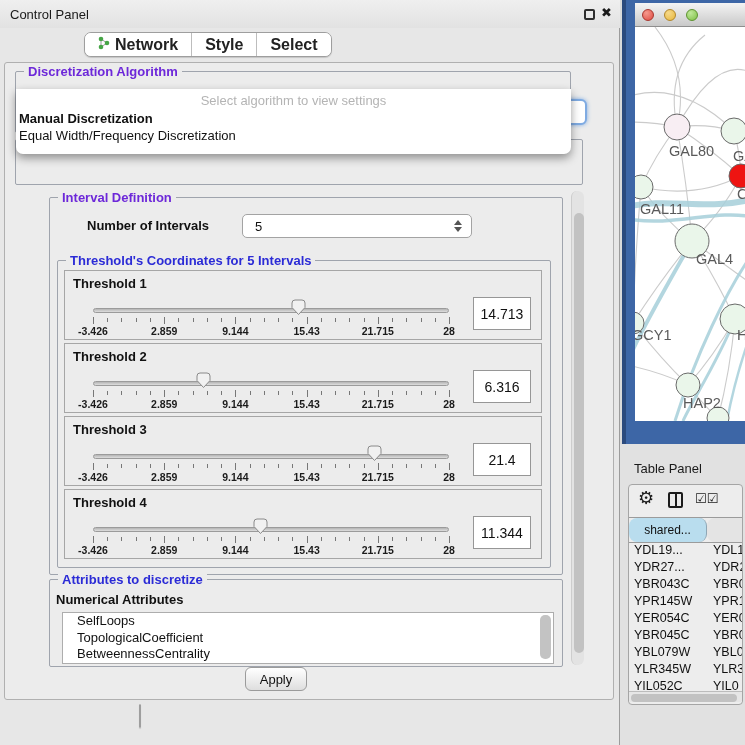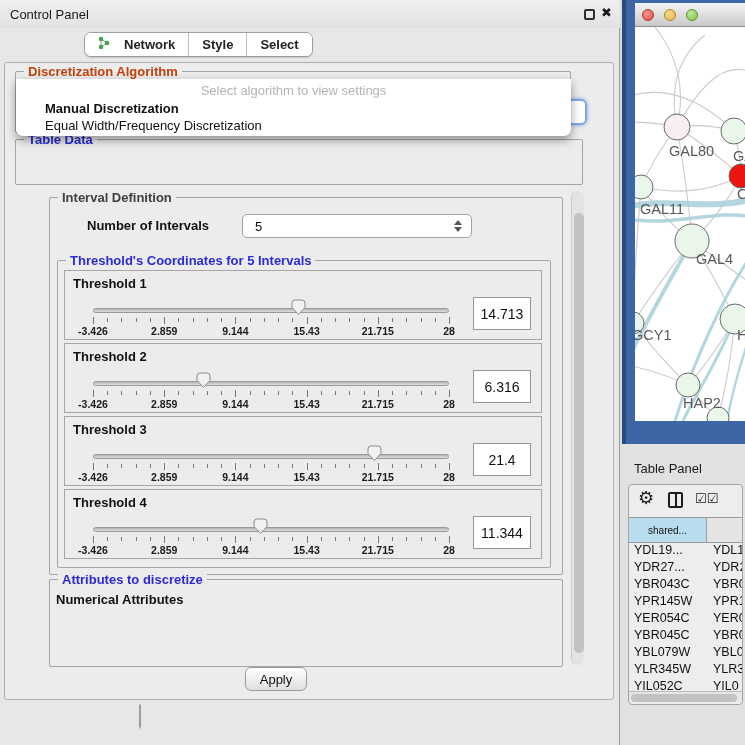--- a/index.html
+++ b/index.html
@@ -7,47 +7,47 @@
   #stage { position:relative; width:745px; height:745px; }
 
   
   #left-panel { position:absolute; left:0; top:0; width:620px; height:745px; background:#e7e7e7; border-right:1px solid #9c9c9c; }
   #cp-titlebar { position:absolute; left:0; top:0; width:620px; height:28px; background:linear-gradient(#efefef,#e2e2e2); }
   #cp-title { position:absolute; left:10px; top:7px; font-size:13px; color:#1a1a1a; }
   #float-btn { position:absolute; left:584px; top:9px; width:11px; height:11px; border:2px solid #2e2e2e; border-radius:2px; }
   #close-btn { position:absolute; left:601px; top:5px; font-size:13px; font-weight:bold; color:#1a1a1a; }
 
   .seg-bar { position:absolute; display:flex; background:#fff; border:1px solid #9e9e9e; border-radius:7px; overflow:hidden; height:25px; box-shadow:0 1px 1px rgba(0,0,0,.15); }
-  .seg { display:flex; align-items:center; gap:14px; padding:0 13px; font-size:13px; font-weight:600; color:#222; border-right:1px solid #bdbdbd; white-space:nowrap; background:#fff; }
+  .seg { display:flex; align-items:center; gap:5px; padding:0 13px; font-size:16px; font-weight:600; color:#222; border-right:1px solid #bdbdbd; white-space:nowrap; background:#fff; }
   .seg:last-child { border-right:none; }
   .seg.sel { background:#7d7d7d; color:#e9e9e9; }
   #top-tabs { top:32px; left:84px; }
   #bottom-tabs { top:704px; left:139px; height:24px; }
 
   #content { position:absolute; left:4px; top:62px; width:610px; height:638px; background:#ececec; border:1px solid #b0b0b0; border-radius:3px; }
 
   .group { position:absolute; border:1px solid #9fa4ad; border-radius:2px; }
   .group-title { position:absolute; top:-8px; left:8px; background:#ececec; padding:0 4px; font-size:13px; font-weight:600; white-space:nowrap; }
   .t-blue { color:#2b2bd6; }
-  .t-green { color:#404040; }
-  .t-dim { color:#c2410c; }
+  .t-green { color:#6d28d9; }
+  .t-dim { color:#6d28d9; }
 
   
   .combo { position:absolute; background:#fff; border:1px solid #a3a3a3; border-radius:5px; font-size:13px; color:#111; display:flex; align-items:center; padding-left:12px; }
   .updn { position:absolute; right:9px; top:50%; transform:translateY(-50%); display:flex; flex-direction:column; gap:2px; }
   .updn .u { width:0; height:0; border-left:4px solid transparent; border-right:4px solid transparent; border-bottom:5px solid #555; }
   .updn .d { width:0; height:0; border-left:4px solid transparent; border-right:4px solid transparent; border-top:5px solid #555; }
 
   
   #focus-combo { position:absolute; left:520px; top:36px; width:62px; height:26px; background:#fff; border:2px solid #7fabe2; border-radius:6px; box-shadow:0 0 4px #7fabe2; z-index:5; }
 
   
-  #algo-popup { position:absolute; left:11px; top:16px; width:555px; height:57px; background:#fff; border-radius:0 0 7px 7px; box-shadow:0 4px 10px rgba(0,0,0,.4); z-index:10; }
+  #algo-popup { position:absolute; left:11px; top:26px; width:555px; height:65px; background:#fff; border-radius:0 0 7px 7px; box-shadow:0 4px 10px rgba(0,0,0,.4); z-index:10; }
   #algo-hint { position:absolute; top:4px; left:0; width:100%; text-align:center; font-size:13px; color:#b4b4b4; }
-  #algo-options { position:absolute; top:21px; left:3px; right:3px;margin-left:26px; }
+  #algo-options { position:absolute; top:21px; left:3px; right:3px; }
   .algo-opt { font-size:13px; color:#111; line-height:17px; }
   .algo-opt.sel { font-weight:bold; }
 
   
   .vtrack { position:absolute; background:#e3e3e3; border-left:1px solid #cdcdcd; border-radius:6px; }
   .vthumb { position:absolute; background:#c2c2c2; border-radius:5px; }
 
   
   .tbox { position:absolute; left:6px; width:478px; height:70px; border:1px solid #a6a6a6; background:#ececec; }
   .tbox .tlabel { position:absolute; left:8px; top:5px; font-size:13px; font-weight:bold; color:#111; }
@@ -76,21 +76,21 @@
   #net-canvas { position:absolute; left:9px; top:27px; width:110px; height:394px; background:#fff; overflow:hidden; }
 
   #tp-title { position:absolute; left:634px; top:461px; font-size:13px; color:#1a1a1a; }
   #table-box { position:absolute; left:628px; top:484px; width:115px; height:221px; background:#ededed; border:1px solid #a5a5a5; border-radius:4px; overflow:hidden; }
   #tp-toolbar { position:absolute; left:0; top:0; width:100%; height:30px; }
   #gear { position:absolute; left:9px; top:2px; font-size:18px; color:#1c1c1c; }
   #split-icon { position:absolute; left:39px; top:7px; width:15px; height:16px; border:2px solid #1c1c1c; border-radius:2px; }
   #split-icon::after { content:""; position:absolute; left:4.5px; top:0; width:2px; height:12px; background:#1c1c1c; }
   #checks { position:absolute; left:66px; top:6px; font-size:13px; color:#1c1c1c; letter-spacing:0; }
   #tp-header { position:absolute; left:0; top:32px; width:160px; height:26px; display:flex; border-top:1px solid #9b9b9b; border-bottom:1px solid #9b9b9b; }
-  .hcell { height:100%; display:flex; align-items:center; justify-content:center; font-size:10px; color:#111; }
+  .hcell { height:100%; display:flex; align-items:center; justify-content:center; font-size:12px; color:#111;border-radius:8px; }
   .hcell.c1 { width:78px; background:#b9ddee; border-right:1px solid #8fa7b5; }
   .hcell.c2 { width:82px; background:#e4e4e4; }
   #tp-rows { position:absolute; left:0; top:58px; width:160px; height:147px; overflow:hidden; background:#ededed; }
   .trow { height:17px; display:flex; font-size:12.5px; color:#111; }
   .trow .rc1 { width:78px; padding-left:5px; white-space:nowrap; overflow:hidden; }
   .trow .rc2 { padding-left:6px; white-space:nowrap; }
   #hscroll { position:absolute; left:0; top:206px; width:113px; height:11px; background:#e6e6e6; border-top:1px solid #bcbcbc; }
   #hthumb { position:absolute; left:2px; top:1.5px; width:106px; height:8px; background:#c2c2c2; border-radius:4px; }
 </style>
 </head>
@@ -338,20 +338,27 @@
                 </div>
                 <div class="vbox">11.344</div>
               </div>
             </div>
         </div>
       </div>
 
       <div class="group" style="left:44px; top:516px; width:514px; height:88px;">
         <span class="group-title t-blue">Attributes to discretize</span>
         <span style="position:absolute; left:6px; top:12px; font-size:13px; font-weight:bold; color:#111;">Numerical Attributes</span>
+        <div id="attr-list">
+
+        <div class="attr-item">SelfLoops</div>
+            <div class="attr-item">TopologicalCoefficient</div>
+            <div class="attr-item">BetweennessCentrality</div>
+            <div id="attr-vthumb"></div>
+          </div>
       </div>
 
       <button id="apply-btn">Apply</button>
     </div>
 
     <div id="bottom-tabs" class="seg-bar">
       </div>
   </div>
 
   <div id="right-bg"></div>

